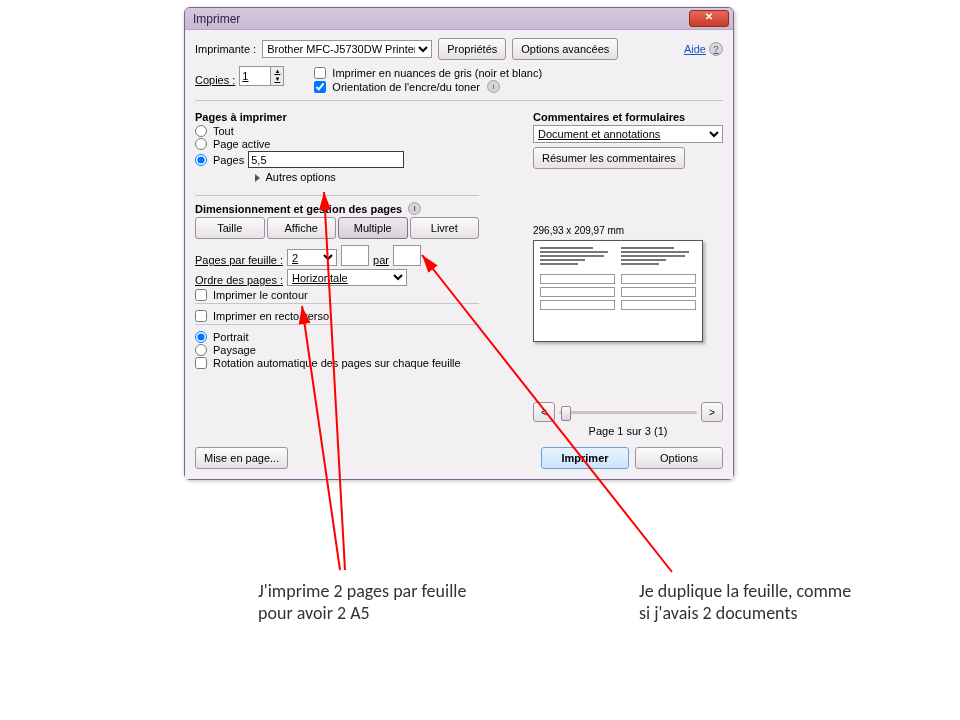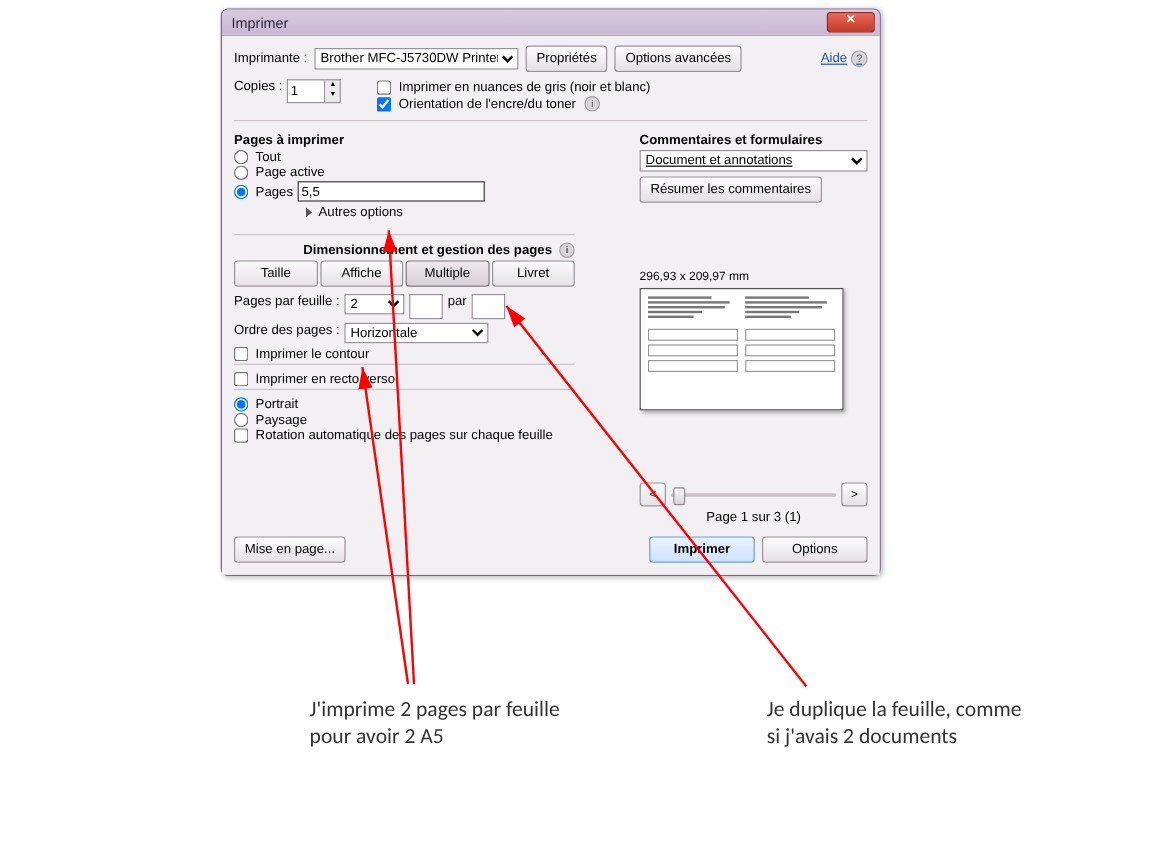--- a/index.html
+++ b/index.html
@@ -45,21 +45,21 @@
     color: #fff;
     text-align: center;
     line-height: 12px;
     font-weight: bold;
     font-size: 10px;
   }
   .client {
     padding: 8px 10px 10px 10px;
     background: #f3f0f3;
   }
-  .row { display: flex; align-items: flex-start; }
+  .row { display: flex; align-items: flex-end; text-decoration: underline; }
   .row .lab { margin-right: 4px; }
   .top-row {
     display: flex;
     align-items: center;
     gap: 6px;
   }
   .help-link {
     margin-left: auto;
     color: #1a55c2;
     text-decoration: underline;
@@ -349,21 +349,21 @@
           <input type="radio" name="ptp" checked="" style="">
           <span>Pages</span>
           <input class="pages-input" value="5,5" style="">
         </label>
         <div style="margin:3px 0 12px 12px;padding-left:48px;">
           <span class="tri"></span>
           <span>Autres options</span>
         </div>
 
         <hr class="hr">
-        <div class="section-title" style="display:flex;align-items:center;gap:3px;justify-content:flex-end;">
+        <div class="section-title" style="display:flex;align-items:center;gap:3px;">
           <span>Dimensionnement et gestion des pages</span>
           <span class="info">i</span>
         </div>
 
         <div class="tabbar">
           <div class="tab">Taille</div>
           <div class="tab">Affiche</div>
           <div class="tab active">Multiple</div>
           <div class="tab">Livret</div>
         </div>

